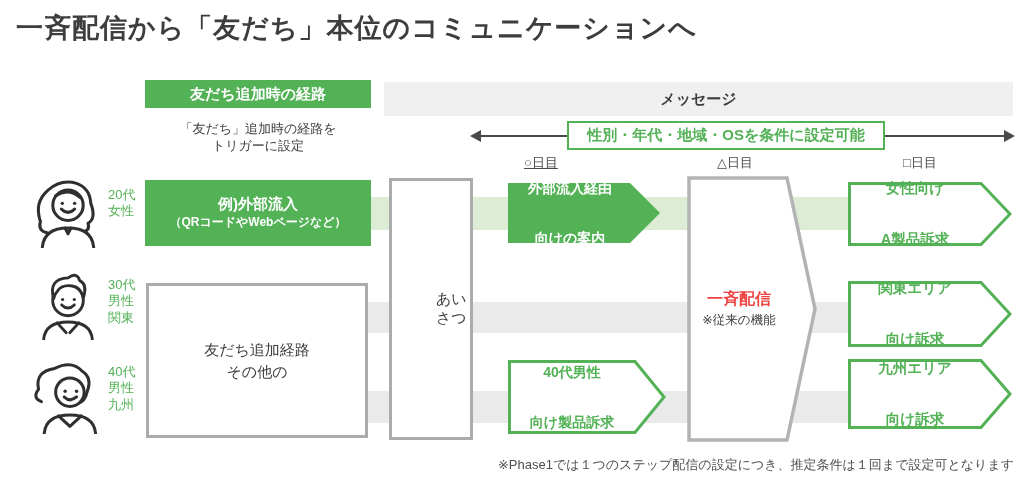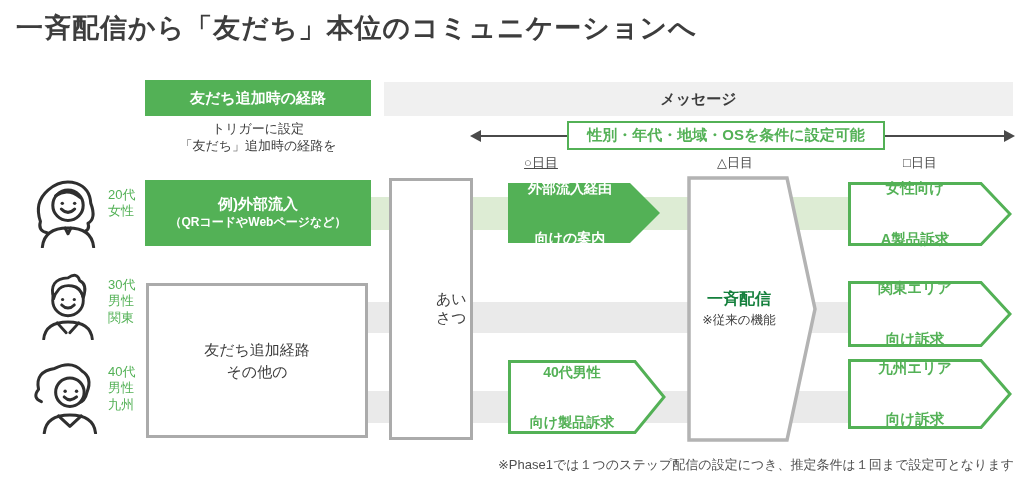--- a/index.html
+++ b/index.html
@@ -2,21 +2,21 @@
 <html><head>
 <meta charset="utf-8">
 <style>
   * { margin:0; padding:0; box-sizing:border-box; }
   html,body { background:#fff; }
   body { font-family:"Liberation Sans","DejaVu Sans",sans-serif; }
   .canvas { position:relative; width:1024px; height:486px; background:#fff; overflow:hidden; }
 
   .title { position:absolute; left:16px; top:10px; font-size:27px; font-weight:bold; color:#3d3d3d; letter-spacing:1px; }
 
-  .green-hdr { position:absolute; left:145px; top:80px; width:226px; height:36px; background:#53b156;
+  .green-hdr { position:absolute; left:145px; top:80px; width:226px; height:28px; background:#53b156;
                color:#fff; font-size:15px; font-weight:bold; display:flex; align-items:center; justify-content:center; }
   .gray-hdr  { position:absolute; left:384px; top:82px; width:629px; height:34px; background:#f0f0f0;
                color:#3d3d3d; font-size:15px; font-weight:bold; display:flex; align-items:center; justify-content:center; }
   .trigger-note { position:absolute; left:145px; top:121px; width:226px; text-align:center;
                   font-size:13px; color:#3d3d3d; line-height:1.3; }
 
   .cond-arrow { position:absolute; left:470px; top:129px; width:545px; height:14px; z-index:2; }
   .cond-arrow .line { position:absolute; left:8px; right:8px; top:6px; height:2px; background:#4a4a4a; }
   .cond-arrow .head-l { position:absolute; left:0; top:1px; width:0; height:0;
         border-top:6px solid transparent; border-bottom:6px solid transparent; border-right:11px solid #4a4a4a; }
@@ -61,21 +61,21 @@
 
   .step-1 { left:508px; top:183px; width:152px; height:60px; }
   .step-1 .arrow-text { width:124px; color:#fff; font-size:14px; }
   .step-2 { left:508px; top:360px; width:158px; height:74px;padding-left:44px; }
   .step-2 .arrow-text { width:128px; color:#53b156; font-size:14px; }
 
   .pentagon { position:absolute; left:687px; top:176px; width:130px; height:266px; z-index:2; }
   .pentagon svg { position:absolute; left:0; top:0; }
   .pentagon .ptext { position:absolute; left:0; top:0; width:104px; height:100%;
                      display:flex; flex-direction:column; align-items:center; justify-content:center; text-align:center; }
-  .pentagon .pl1 { font-size:16px; font-weight:bold; color:#15803d; }
+  .pentagon .pl1 { font-size:16px; font-weight:bold; color:#ef4444; }
   .pentagon .pl2 { font-size:12.5px; color:#3d3d3d; margin-top:2px; }
 
   .target-1 { left:848px; top:182px; width:164px; height:64px; }
   .target-2 { left:848px; top:281px; width:164px; height:66px; }
   .target-3 { left:848px; top:359px; width:164px; height:70px; }
   .target-1 .arrow-text, .target-2 .arrow-text, .target-3 .arrow-text
       { width:134px; color:#53b156; font-size:14.5px; }
 
   .footnote { position:absolute; right:10px; top:456px; font-size:13px; color:#4f4f4f; white-space:nowrap; }
 </style>
@@ -83,22 +83,22 @@
 <body>
 
 <div class="canvas">
 
   <div class="title">一斉配信から「友だち」本位のコミュニケーションへ</div>
 
   <div class="green-hdr">友だち追加時の経路</div>
   <div class="gray-hdr">メッセージ</div>
 
   <div class="trigger-note">
+    <div>「友だち」追加時の経路を</div>
     <div>トリガーに設定</div>
-    <div>「友だち」追加時の経路を</div>
   </div>
 
   <div class="cond-arrow">
     <div class="line"></div>
     <div class="head-l"></div>
     <div class="head-r"></div>
   </div>
   <div class="cond-box">性別・年代・地域・OSを条件に設定可能</div>
 
   <div class="day-label day-1">○日目</div>

